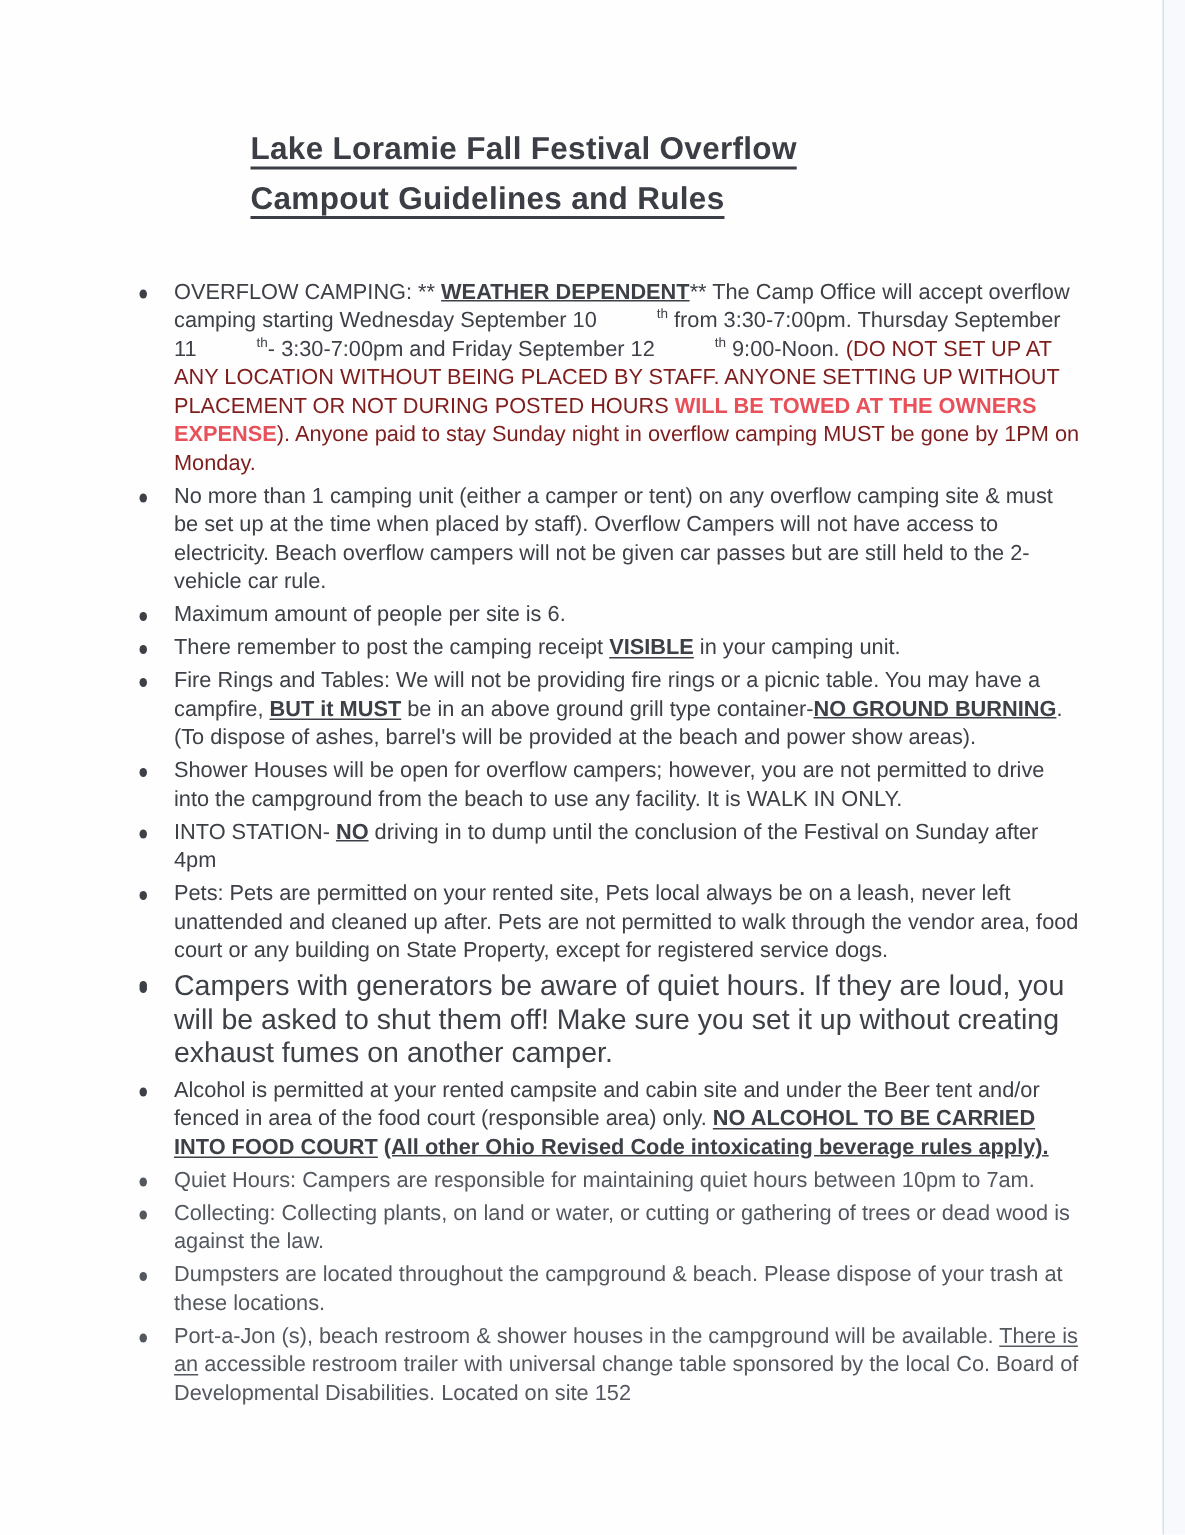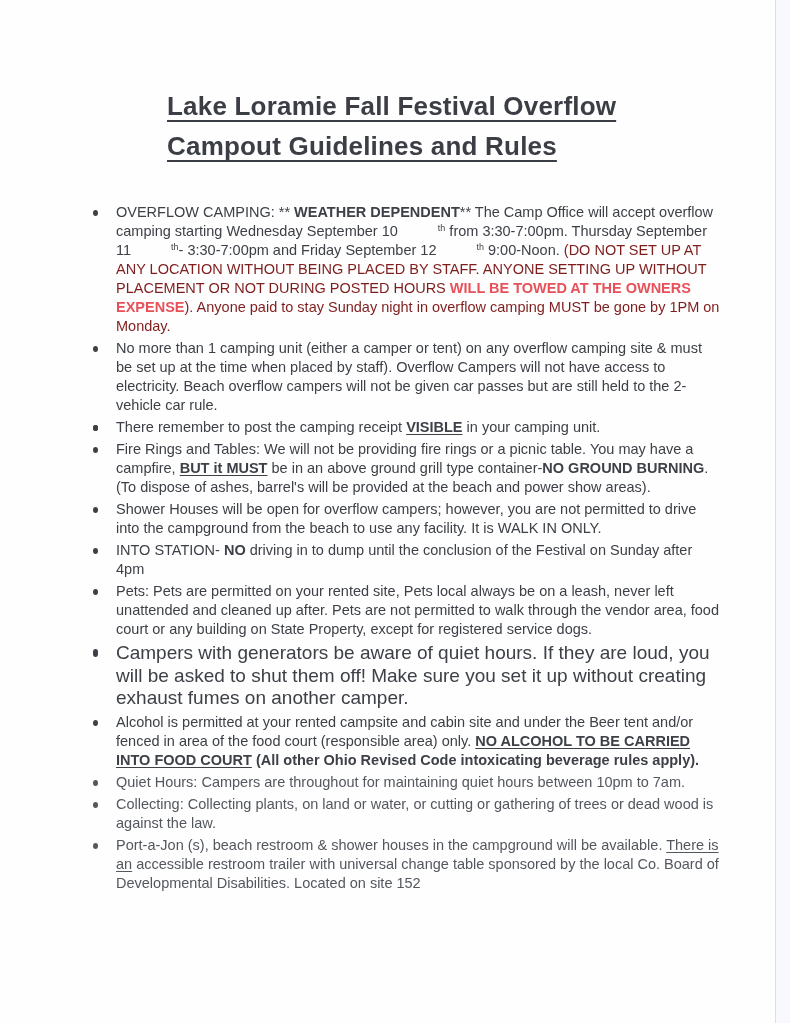--- a/index.html
+++ b/index.html
@@ -39,21 +39,21 @@
   }
   .doc {
     position: absolute;
     top: 74px;
     left: 90px;
     width: 632px;
     color: #3d4147;
   }
   .title {
     margin-left: 77px;
-    font-size: 26px;
+    font-size: 21px;
     font-weight: bold;
     letter-spacing: 0.2px;
     color: #3b3e44;
   }
   .title .tline {
     display: block;
     margin-bottom: 9px;
   }
   .title .tline span {
     text-decoration: underline;
@@ -81,21 +81,21 @@
     border-radius: 50%;
     background: #3d4147;
   }
   ul.rules li.lg {
     font-size: 19px;
     line-height: 22.5px;
   }
   ul.rules li.lg .dot { top: 9px; }
   ul.rules li.light { color: #53575e; }
   ul.rules li.light .dot { background: #53575e; }
-  .b  { font-weight: bold; }
+  .b  { font-weight: bold; text-decoration: underline; }
   .bu { font-weight: bold; text-decoration: underline; text-underline-offset: 2px; }
   .u  { text-decoration: underline; text-underline-offset: 2px; }
   .r  { color: #7f1d1d; }
   .rb { color: #e8515a; font-weight: bold; }
   .sup { vertical-align: super; font-size: 0.62em; line-height: 0; margin-left: 40px; }
 </style>
 </head>
 <body>
 
 <div class="page">
@@ -104,27 +104,28 @@
 
   <div class="doc">
     <h1 class="title">
       <span class="tline"><span>Lake Loramie Fall Festival Overflow</span></span>
       <span class="tline"><span>Campout Guidelines and Rules</span></span>
     </h1>
 
     <ul class="rules">
         <li><span class="dot"></span><span class="txt"><span>OVERFLOW CAMPING: ** </span><span class="b">WEATHER DEPENDENT</span><span>** The Camp Office will accept overflow camping starting Wednesday September 10</span><span class="sup">th</span><span> from 3:30-7:00pm. Thursday September 11</span><span class="sup">th</span><span>- 3:30-7:00pm and Friday September 12</span><span class="sup">th</span><span> 9:00-Noon. </span><span class="r">(DO NOT SET UP AT ANY LOCATION WITHOUT BEING PLACED BY STAFF. ANYONE SETTING UP WITHOUT PLACEMENT OR NOT DURING POSTED HOURS </span><span class="rb">WILL BE TOWED AT THE OWNERS EXPENSE</span><span class="r">). Anyone paid to stay Sunday night in overflow camping MUST be gone by 1PM on Monday.</span></span></li>
         <li><span class="dot"></span><span class="txt"><span>No more than 1 camping unit (either a camper or tent) on any overflow camping site &amp; must be set up at the time when placed by staff). Overflow Campers will not have access to electricity. Beach overflow campers will not be given car passes but are still held to the 2-vehicle car rule.</span></span></li>
-        <li><span class="dot"></span></li>
+        <li><span class="dot"></span><span class="txt"><span>Maximum amount of people per site is 6.</span></span></li>
         <li><span class="dot"></span><span class="txt"><span>There remember to post the camping receipt </span><span class="bu">VISIBLE</span><span> in your camping unit.</span></span></li>
         <li><span class="dot"></span><span class="txt"><span> Fire Rings and Tables: We will not be providing fire rings or a picnic table. You may have a campfire, </span><span class="bu">BUT it MUST</span><span> be in an above ground grill type container-</span><span class="b">NO GROUND BURNING</span><span>. (To dispose of ashes, barrel's will be provided at the beach and power show areas).</span></span></li>
         <li><span class="dot"></span><span class="txt"><span>Shower Houses will be open for overflow campers; however, you are not permitted to drive into the campground from the beach to use any facility. It is WALK IN ONLY.</span></span></li>
         <li><span class="dot"></span><span class="txt"><span>INTO STATION- </span><span class="b">NO</span><span> driving in to dump until the conclusion of the Festival on Sunday after 4pm</span></span></li>
         <li><span class="dot"></span><span class="txt"><span>Pets: Pets are permitted on your rented site, Pets local always be on a leash, never left unattended and cleaned up after. Pets are not permitted to walk through the vendor area, food court or any building on State Property, except for registered service dogs.</span></span></li>
         <li><span class="dot"></span></li>
         <li class="lg"><span class="dot"></span><span class="txt"><span>Campers with generators be aware of quiet hours. If they are loud, you will be asked to shut them off! Make sure you set it up without creating exhaust fumes on another camper.</span></span></li>
         <li><span class="dot"></span><span class="txt"><span>Alcohol is permitted at your rented campsite and cabin site and under the Beer tent and/or fenced in area of the food court (responsible area) only. </span><span class="bu">NO ALCOHOL TO BE CARRIED INTO FOOD COURT</span><span> </span><span class="b">(All other Ohio Revised Code intoxicating beverage rules apply).</span></span></li>
-        <li class="light"><span class="dot"></span><span class="txt"><span>Quiet Hours: Campers are throughout for maintaining quiet hours between 10pm to 7am.</span></span></li>
+        <li class="light"><span class="dot"></span><span class="txt"><span>Quiet Hours: Campers are responsible for maintaining quiet hours between 10pm to 7am.</span></span></li>
         <li class="light"><span class="dot"></span><span class="txt"><span>Collecting: Collecting plants, on land or water, or cutting or gathering of trees or dead wood is against the law.</span></span></li>
+        <li class="light"><span class="dot"></span><span class="txt"><span>Dumpsters are located throughout the campground &amp; beach. Please dispose of your trash at these locations.</span></span></li>
         <li class="light"><span class="dot"></span><span class="txt"><span>Port-a-Jon (s), beach restroom &amp; shower houses in the campground will be available. </span><span class="u">There is an</span><span> accessible restroom trailer with universal change table sponsored by the local Co. Board of Developmental Disabilities. Located on site 152</span></span></li>
       </ul>
   </div>
 </div>
 
 </body></html>

